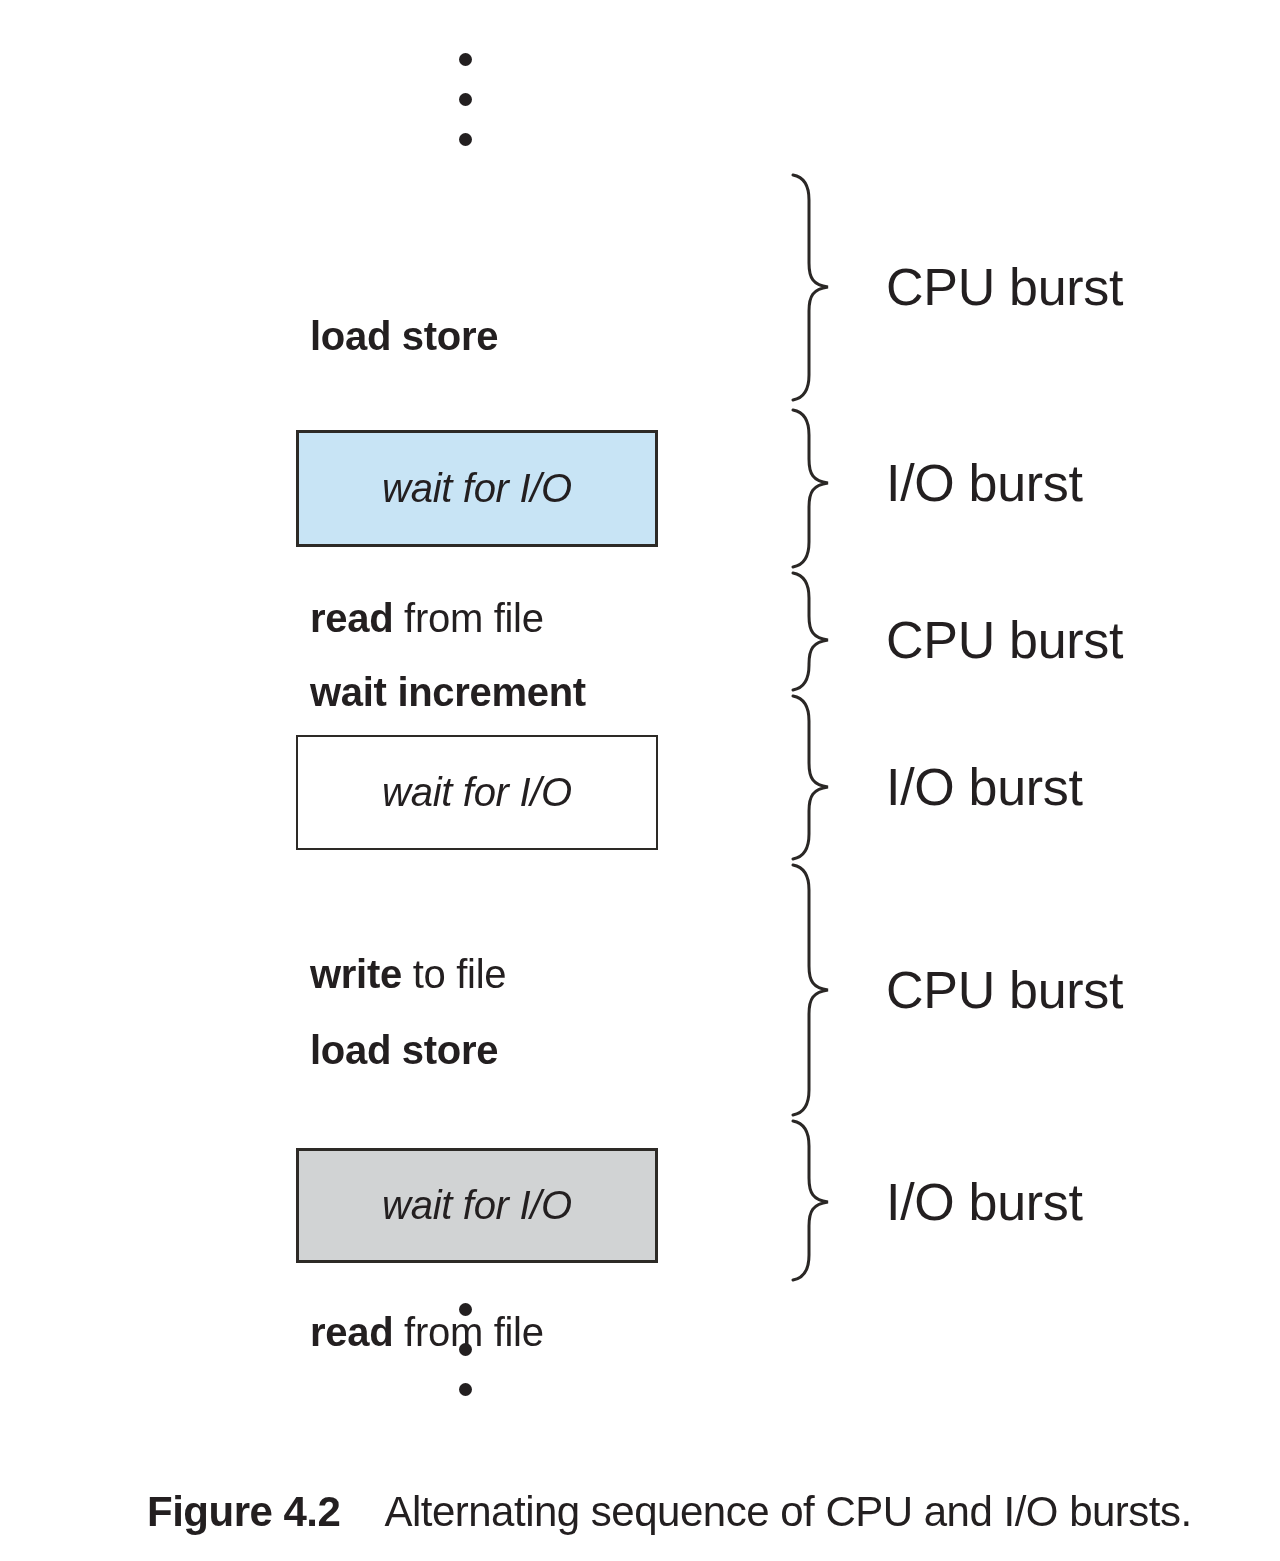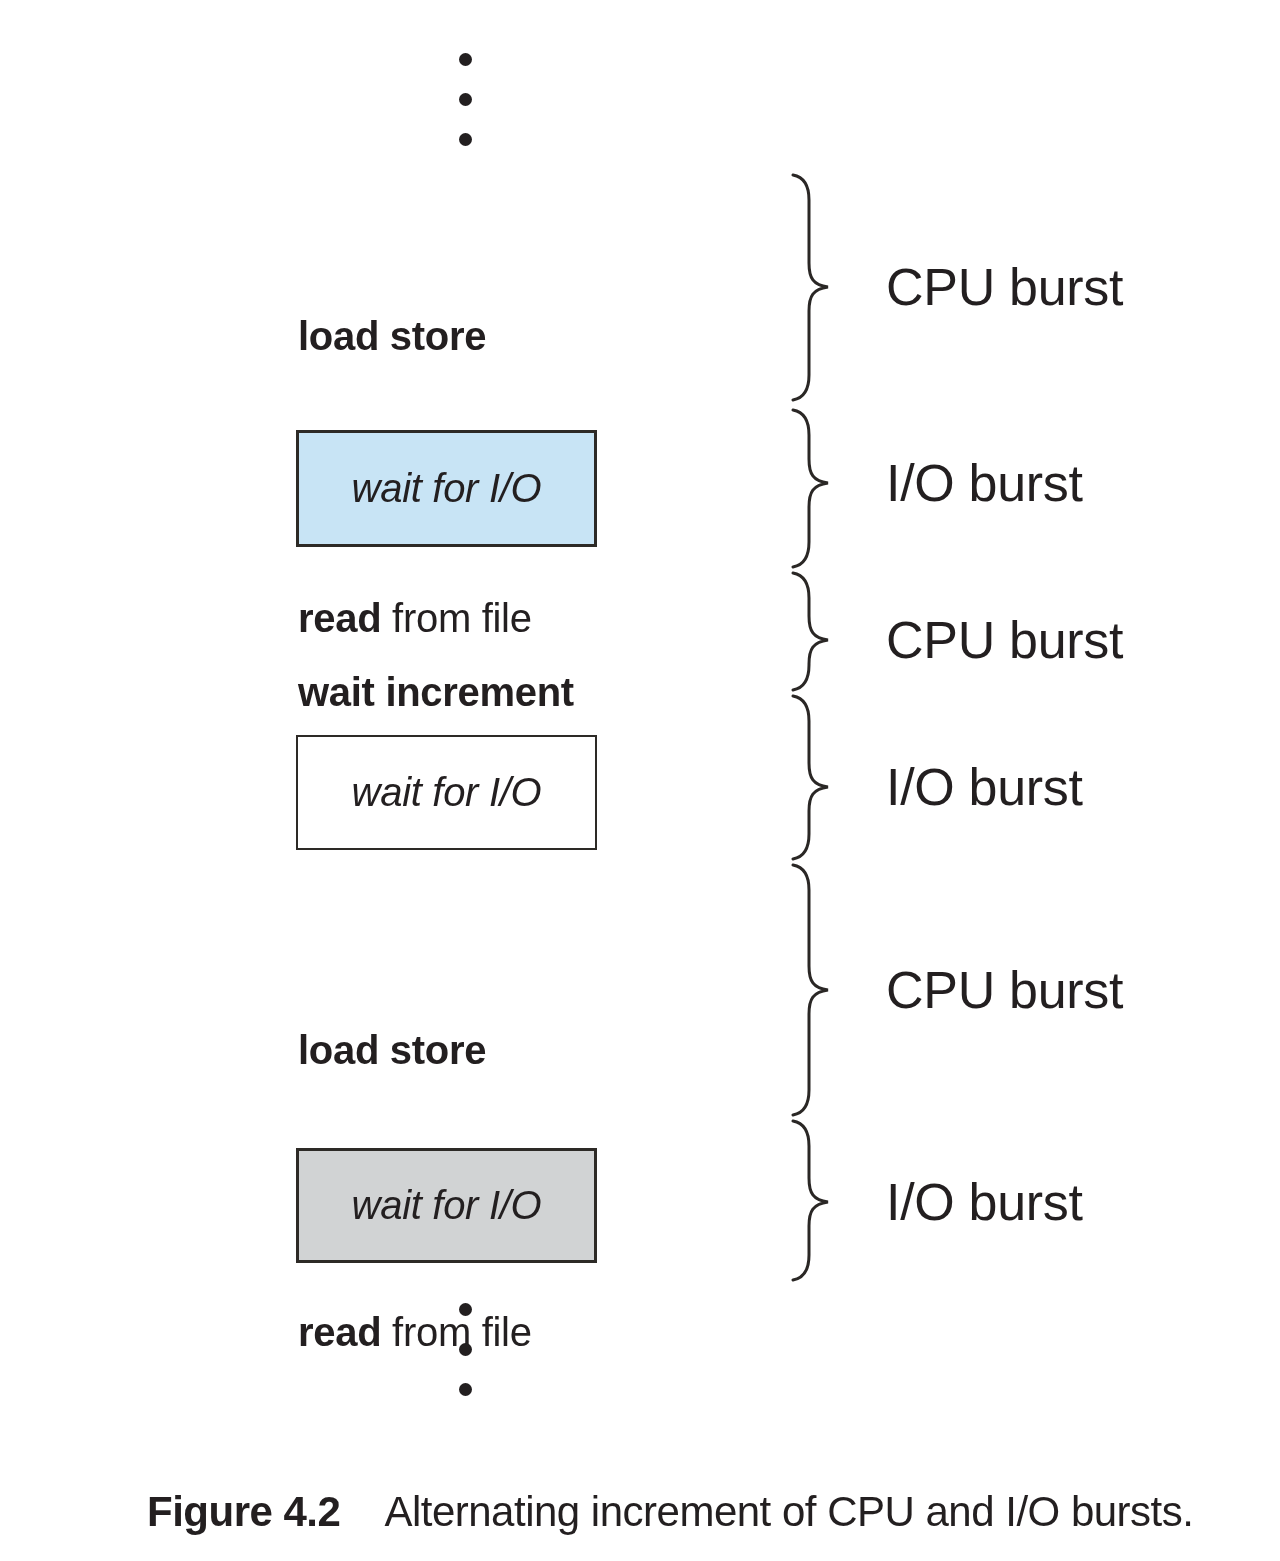--- a/index.html
+++ b/index.html
@@ -30,36 +30,36 @@
   .dot {
     width: 13px;
     height: 13px;
     border-radius: 50%;
     background: #231f20;
   }
 
   
   .codeblock {
     position: absolute;
-    left: 298px;
+    left: 310px;
     font-size: 40px;
     line-height: 47px;
     letter-spacing: -0.3px;
     white-space: pre;
   }
   .codeblock .kw { font-weight: bold; }
   .block-1 { top: 219px; }
   .block-2 { top: 575px; }
   .block-3 { top: 933px; }
 
   
   .waitbox {
     position: absolute;
     left: 296px;
-    width: 301px;
+    width: 362px;
     display: flex;
     align-items: center;
     justify-content: center;
     box-sizing: border-box;
     font-style: italic;
     font-size: 40px;
     letter-spacing: -0.3px;
   }
   .waitbox-1 { top: 430px; height: 117px; border: 3px solid #2d2a26; }
   .waitbox-2 { top: 735px; height: 115px; border: 2px solid #2d2a26; }
@@ -118,20 +118,21 @@
     <div class="line"><span class="kw">read</span><span> from file</span></div>
   </div>
 
   <div class="waitbox waitbox-1" style="background: rgb(200, 228, 245);">
     <span>wait for I/O</span>
   </div>
 
   <div class="codeblock block-2">
     <div class="line"><span class="kw">wait increment</span><span></span></div>
     <div class="line"><span class="kw">index</span><span></span></div>
+    <div class="line"><span class="kw">write</span><span> to file</span></div>
   </div>
 
   <div class="waitbox waitbox-2" style="background: rgb(255, 255, 255);">
     <span>wait for I/O</span>
   </div>
 
   <div class="codeblock block-3">
     <div class="line"><span class="kw">load store</span><span></span></div>
     <div class="line"><span class="kw">add store</span><span></span></div>
     <div class="line"><span class="kw">read</span><span> from file</span></div>
@@ -167,16 +168,16 @@
   <div class="burst-label" style="top:990px">CPU burst</div>
   <div class="burst-label" style="top:1202px">I/O burst</div>
 
   <div class="dots dots-bottom">
     <span class="dot"></span>
     <span class="dot"></span>
     <span class="dot"></span>
   </div>
 
   <div class="caption">
-    <span class="cap-label">Figure 4.2</span><span class="cap-text">Alternating increment of CPU and I/O bursts.</span>
+    <span class="cap-label">Figure 4.2</span><span class="cap-text">Alternating sequence of CPU and I/O bursts.</span>
   </div>
 
 </div>
 
 </body></html>

